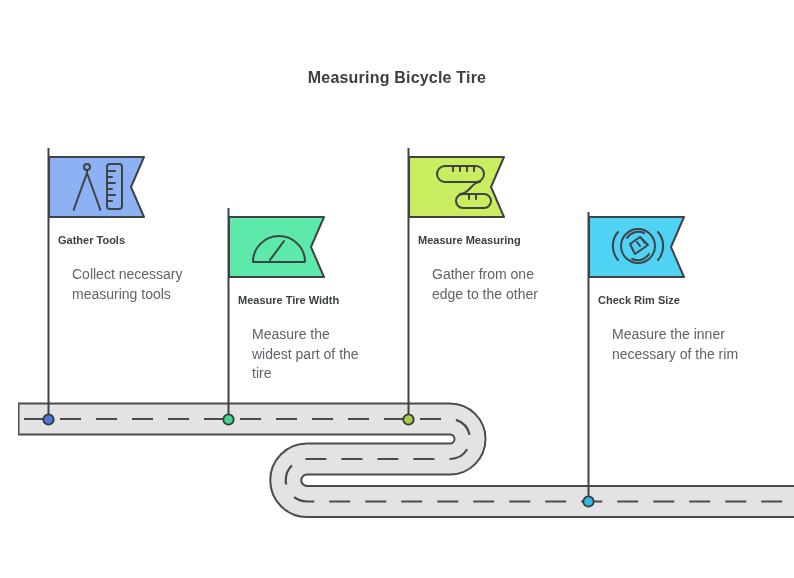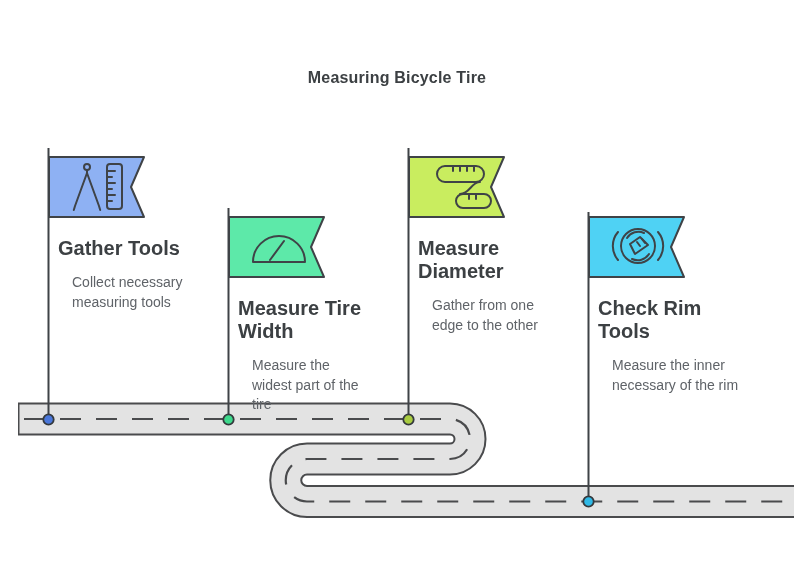--- a/index.html
+++ b/index.html
@@ -12,21 +12,21 @@
     font-size:16px;font-weight:700;color:#3C4043;letter-spacing:.2px;
   }
   .scene{position:absolute;left:0;top:0;}
   .col{position:absolute;}
   #col-1{left:48px;top:156px;width:150px;}
   #col-2{left:228px;top:216px;width:135px;}
   #col-3{left:408px;top:156px;width:132px;}
   #col-4{left:588px;top:216px;width:158px;}
   .flag{display:block;}
   .step-title{
-    margin:19px 0 0 10px;font-size:20px;line-height:23px;font-weight:700;color:#3C4043;
+    margin:11px 0 0 10px;font-size:11px;line-height:23px;font-weight:700;color:#3C4043;
   }
   .step-desc{
     margin:13px 0 0 24px;font-size:14px;line-height:19.5px;font-weight:400;color:#5F6368;
   }
   .icon{fill:none;stroke:#3F4347;stroke-width:2;stroke-linecap:round;stroke-linejoin:round;}
 </style>
 </head>
 <body>
 
 <div id="canvas">
@@ -82,34 +82,34 @@
     <svg class="flag" width="98" height="62" viewBox="0 0 98 62">
       <polygon points="1,1 96,1 83,31 96,61 1,61" stroke-width="2" stroke-linejoin="round" stroke="#3F4347" fill="#C9ED5F"></polygon>
       <g class="icon">
         <path d="M37 26 a8 8 0 0 1 0 -16 h31 a8 8 0 0 1 0 16 z"></path>
         <path d="M45 10 v5 M52 10 v5 M59 10 v5 M66 10 v5"></path>
         <path d="M72 26 c-9 0 -10 12 -20 12"></path>
         <path d="M55 38 h21 a7 7 0 0 1 0 14 h-21 a7 7 0 0 1 0 -14 z"></path>
         <path d="M61 38 v5 M68 38 v5"></path>
       </g>
     </svg>
-    <h2 class="step-title">Measure Diameter</h2>
+    <h2 class="step-title">Measure Measuring</h2>
     <p class="step-desc">Gather from one edge to the other</p>
   </div>
 
   <div class="col" id="col-4">
     <svg class="flag" width="98" height="62" viewBox="0 0 98 62">
       <polygon points="1,1 96,1 83,31 96,61 1,61" stroke-width="2" stroke-linejoin="round" stroke="#3F4347" fill="#4FD2F4"></polygon>
       <g class="icon">
         <circle cx="50" cy="30" r="17"></circle>
         <path d="M30 16 A21.5 21.5 0 0 0 30 44"></path>
         <path d="M70 16 A21.5 21.5 0 0 1 70 44"></path>
         <path d="M39 22 A13.5 13.5 0 0 1 56 17"></path>
         <path d="M61 38 A13.5 13.5 0 0 1 44 43"></path>
         <path d="M42 28 L52 21 L60 29 L47 38 Z"></path>
         <path d="M49 26 l3 4 M54 23 l3 4"></path>
       </g>
     </svg>
-    <h2 class="step-title">Check Rim Tools</h2>
+    <h2 class="step-title">Check Rim Size</h2>
     <p class="step-desc">Measure the inner necessary of the rim</p>
   </div>
 
 </div>
 
 </body></html>

